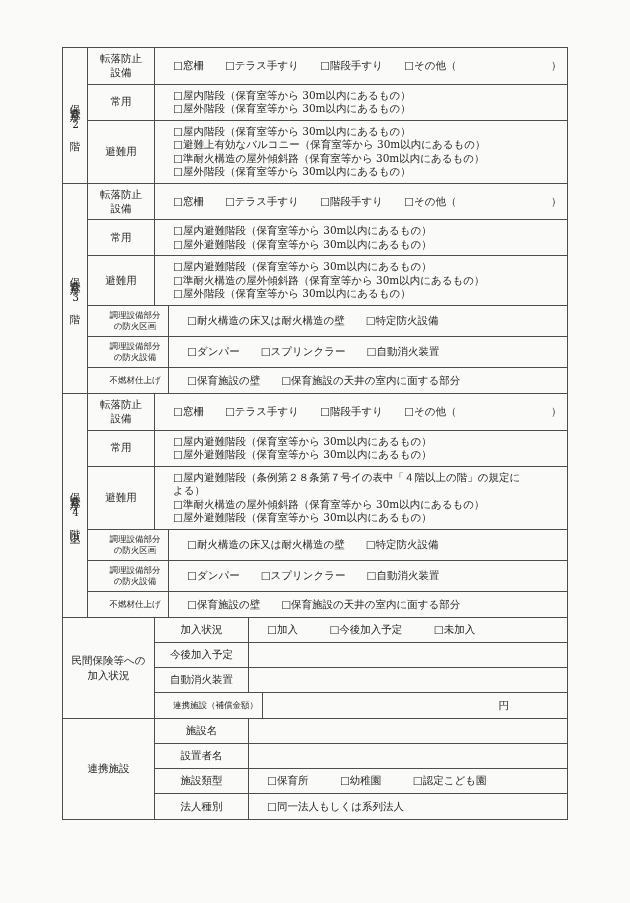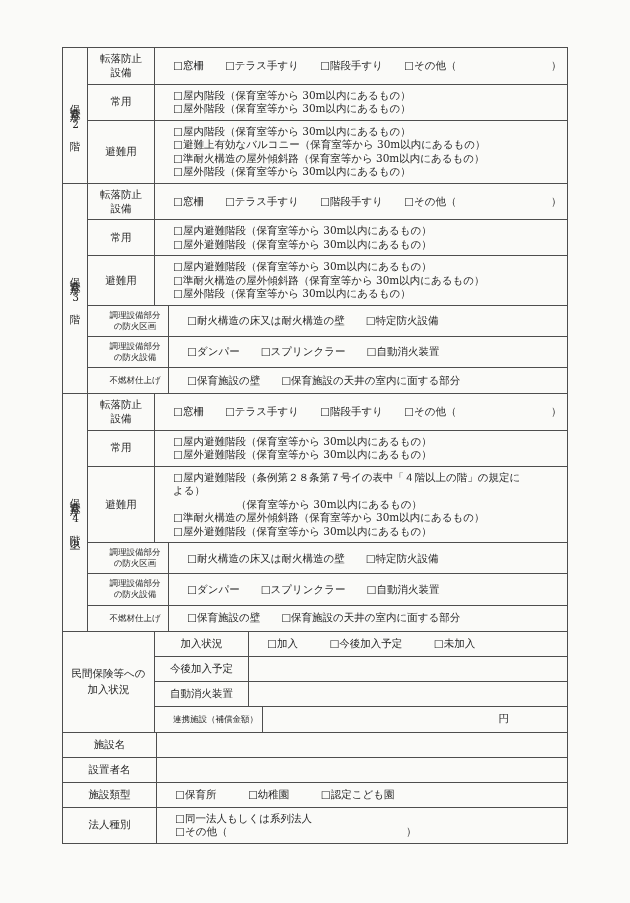--- a/index.html
+++ b/index.html
@@ -172,21 +172,20 @@
             <div class="content-line">□屋外避難階段（保育室等から 30m以内にあるもの）</div>
           </div>
         </div>
         <div class="row">
           <div class="row-label">
             <div class="row-label-line">避難用</div>
           </div>
           <div class="row-content">
             <div class="content-line">□屋内避難階段（条例第２８条第７号イの表中「４階以上の階」の規定に</div>
             <div class="content-line">よる）</div>
-            <div class="content-line">　　　　　　（保育室等から 30m以内にあるもの）</div>
             <div class="content-line">□準耐火構造の屋外傾斜路（保育室等から 30m以内にあるもの）</div>
             <div class="content-line">□屋外避難階段（保育室等から 30m以内にあるもの）</div>
           </div>
         </div>
         <div class="row">
           <div class="row-label small">
             <div class="row-label-line">調理設備部分</div>
             <div class="row-label-line">の防火区画</div>
           </div>
           <div class="row-content">
@@ -242,20 +241,23 @@
           <div class="row-label small">
             <div class="row-label-line">連携施設（補償金額）</div>
           </div>
           <div class="row-content align-right">
             <div class="content-line">円</div>
           </div>
         </div>
       </div>
     </div>
     <div class="section horiz">
+      <div class="sec-label">
+        <div class="sec-label-line">連携施設</div>
+      </div>
       <div class="rows">
         <div class="row">
           <div class="row-label">
             <div class="row-label-line">施設名</div>
           </div>
           <div class="row-content"></div>
         </div>
         <div class="row">
           <div class="row-label">
             <div class="row-label-line">設置者名</div>
@@ -269,18 +271,17 @@
           <div class="row-content">
             <div class="content-line">□保育所　　　□幼稚園　　　□認定こども園</div>
           </div>
         </div>
         <div class="row">
           <div class="row-label">
             <div class="row-label-line">法人種別</div>
           </div>
           <div class="row-content">
             <div class="content-line">□同一法人もしくは系列法人</div>
-            <div class="content-line">□その他（　　　　　　　　　　　　　　　　　）</div>
           </div>
         </div>
       </div>
     </div>
   </div>
 
 </body></html>

